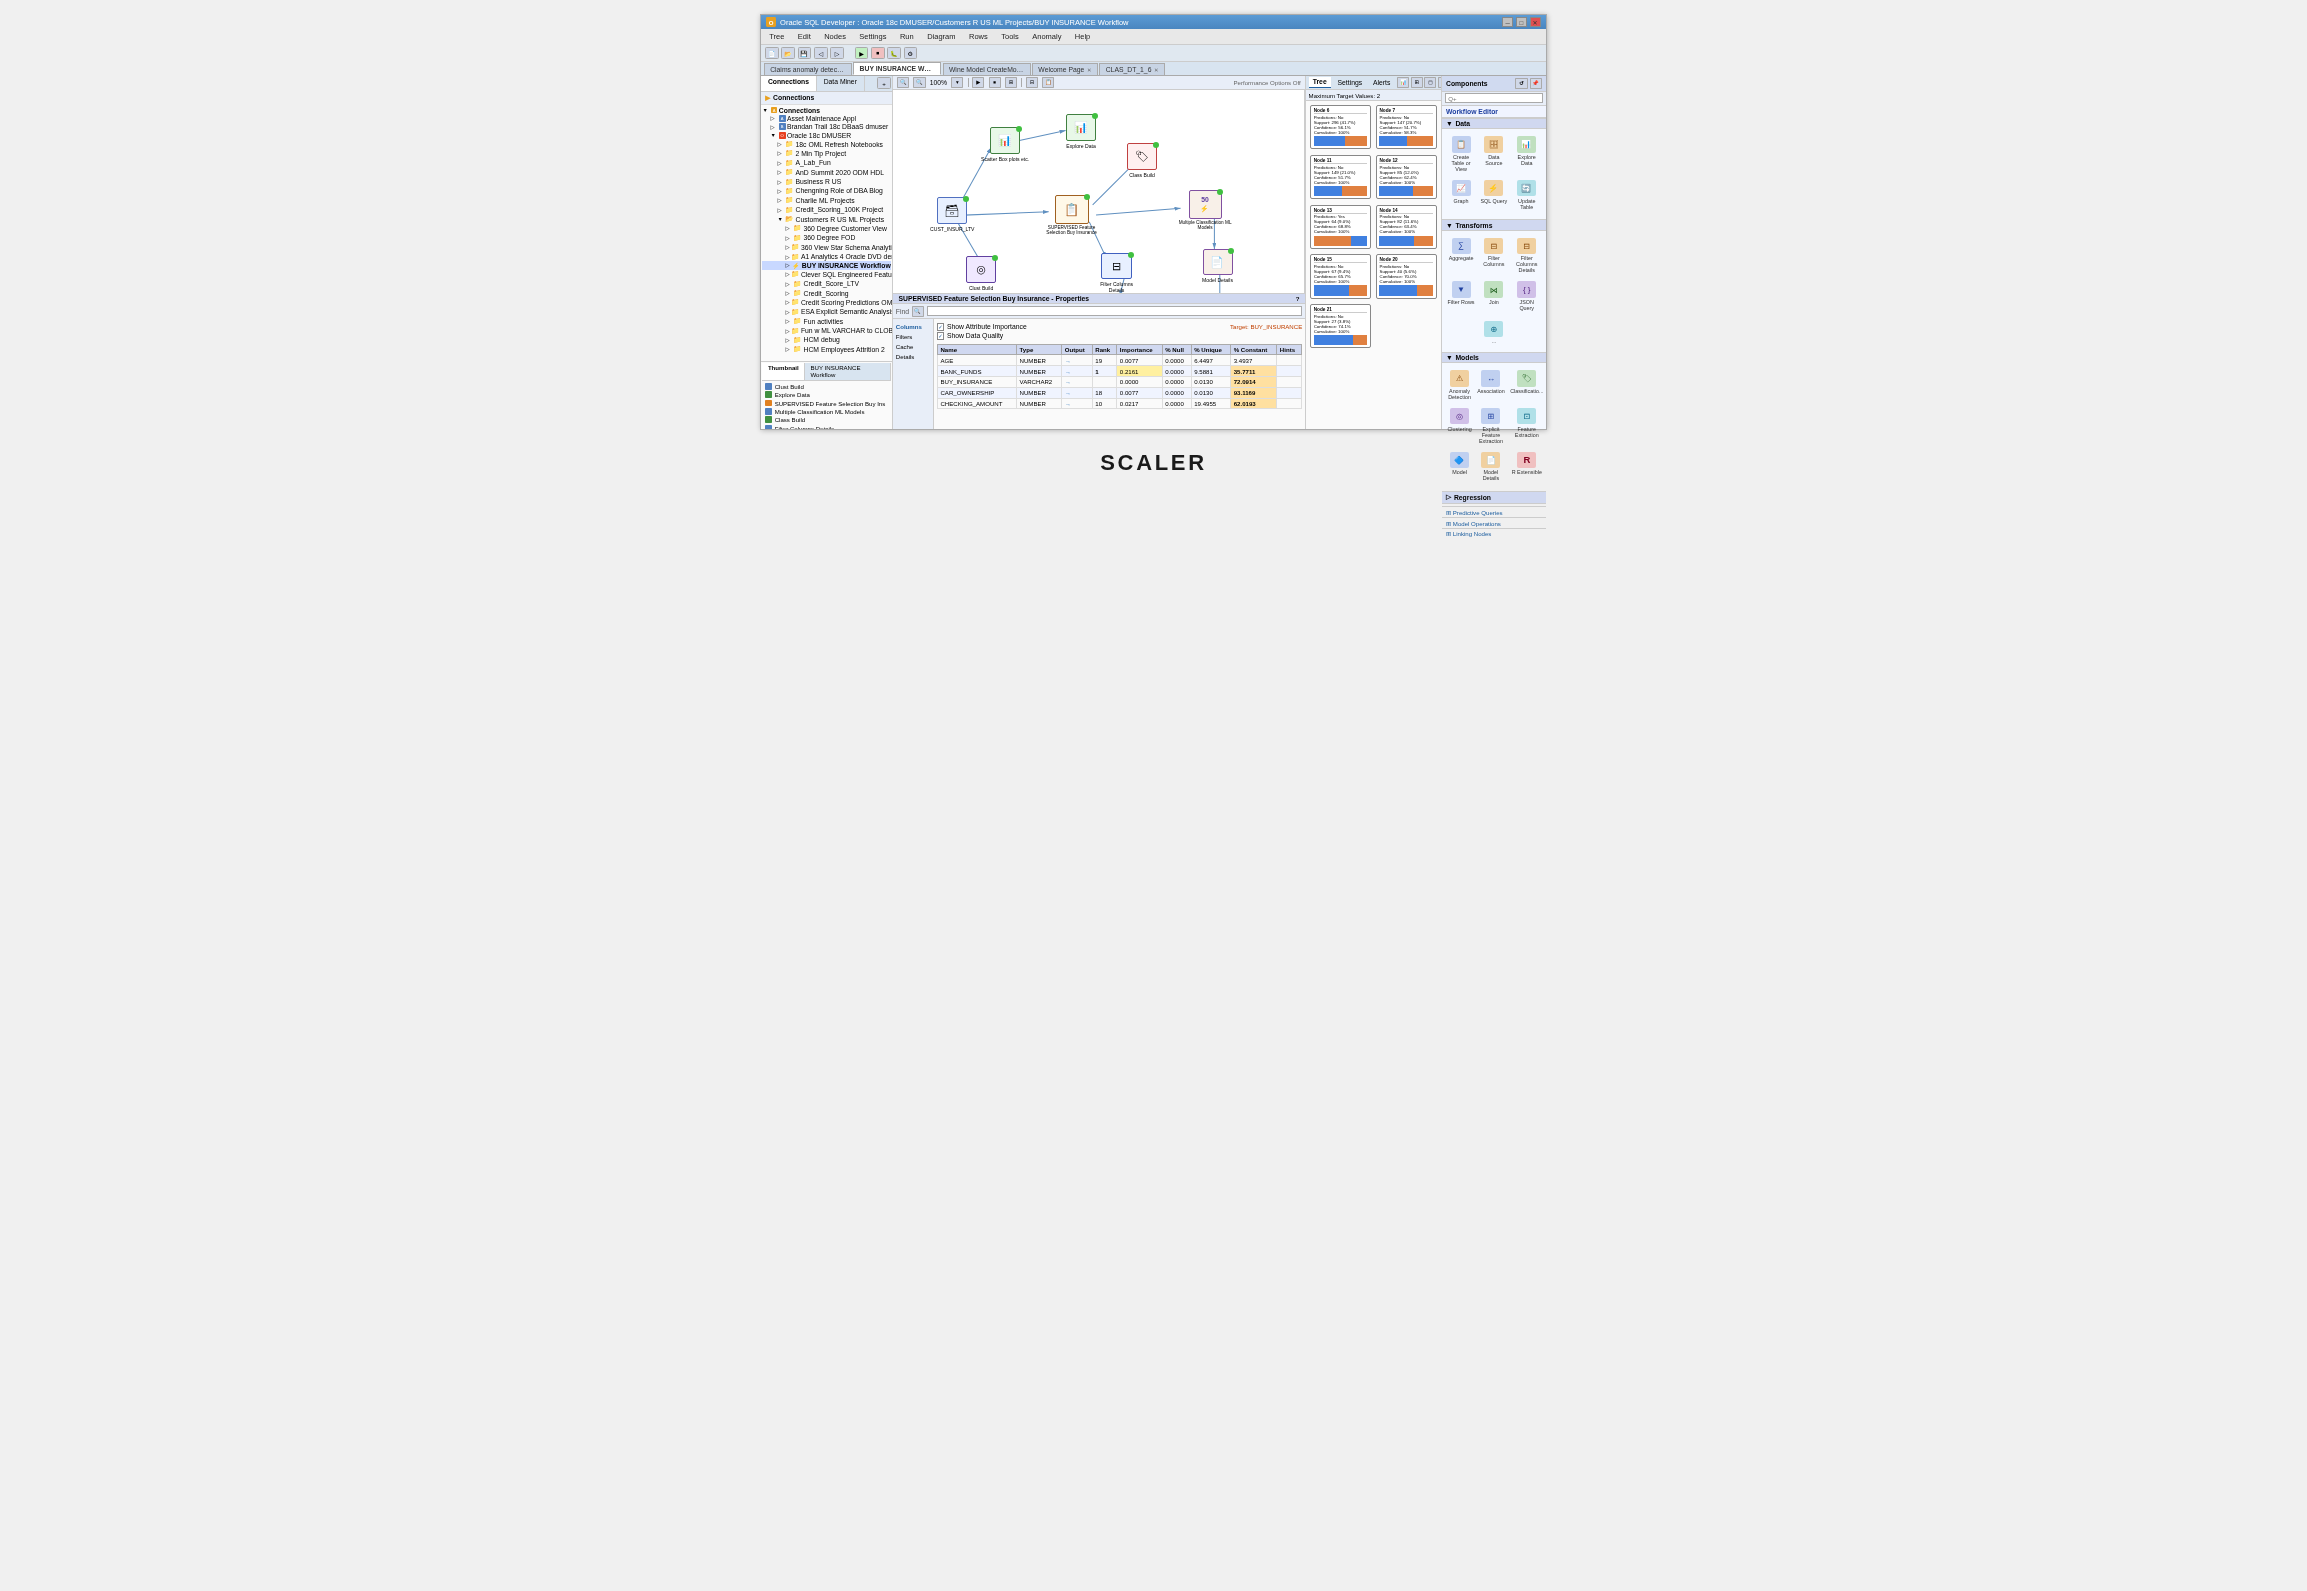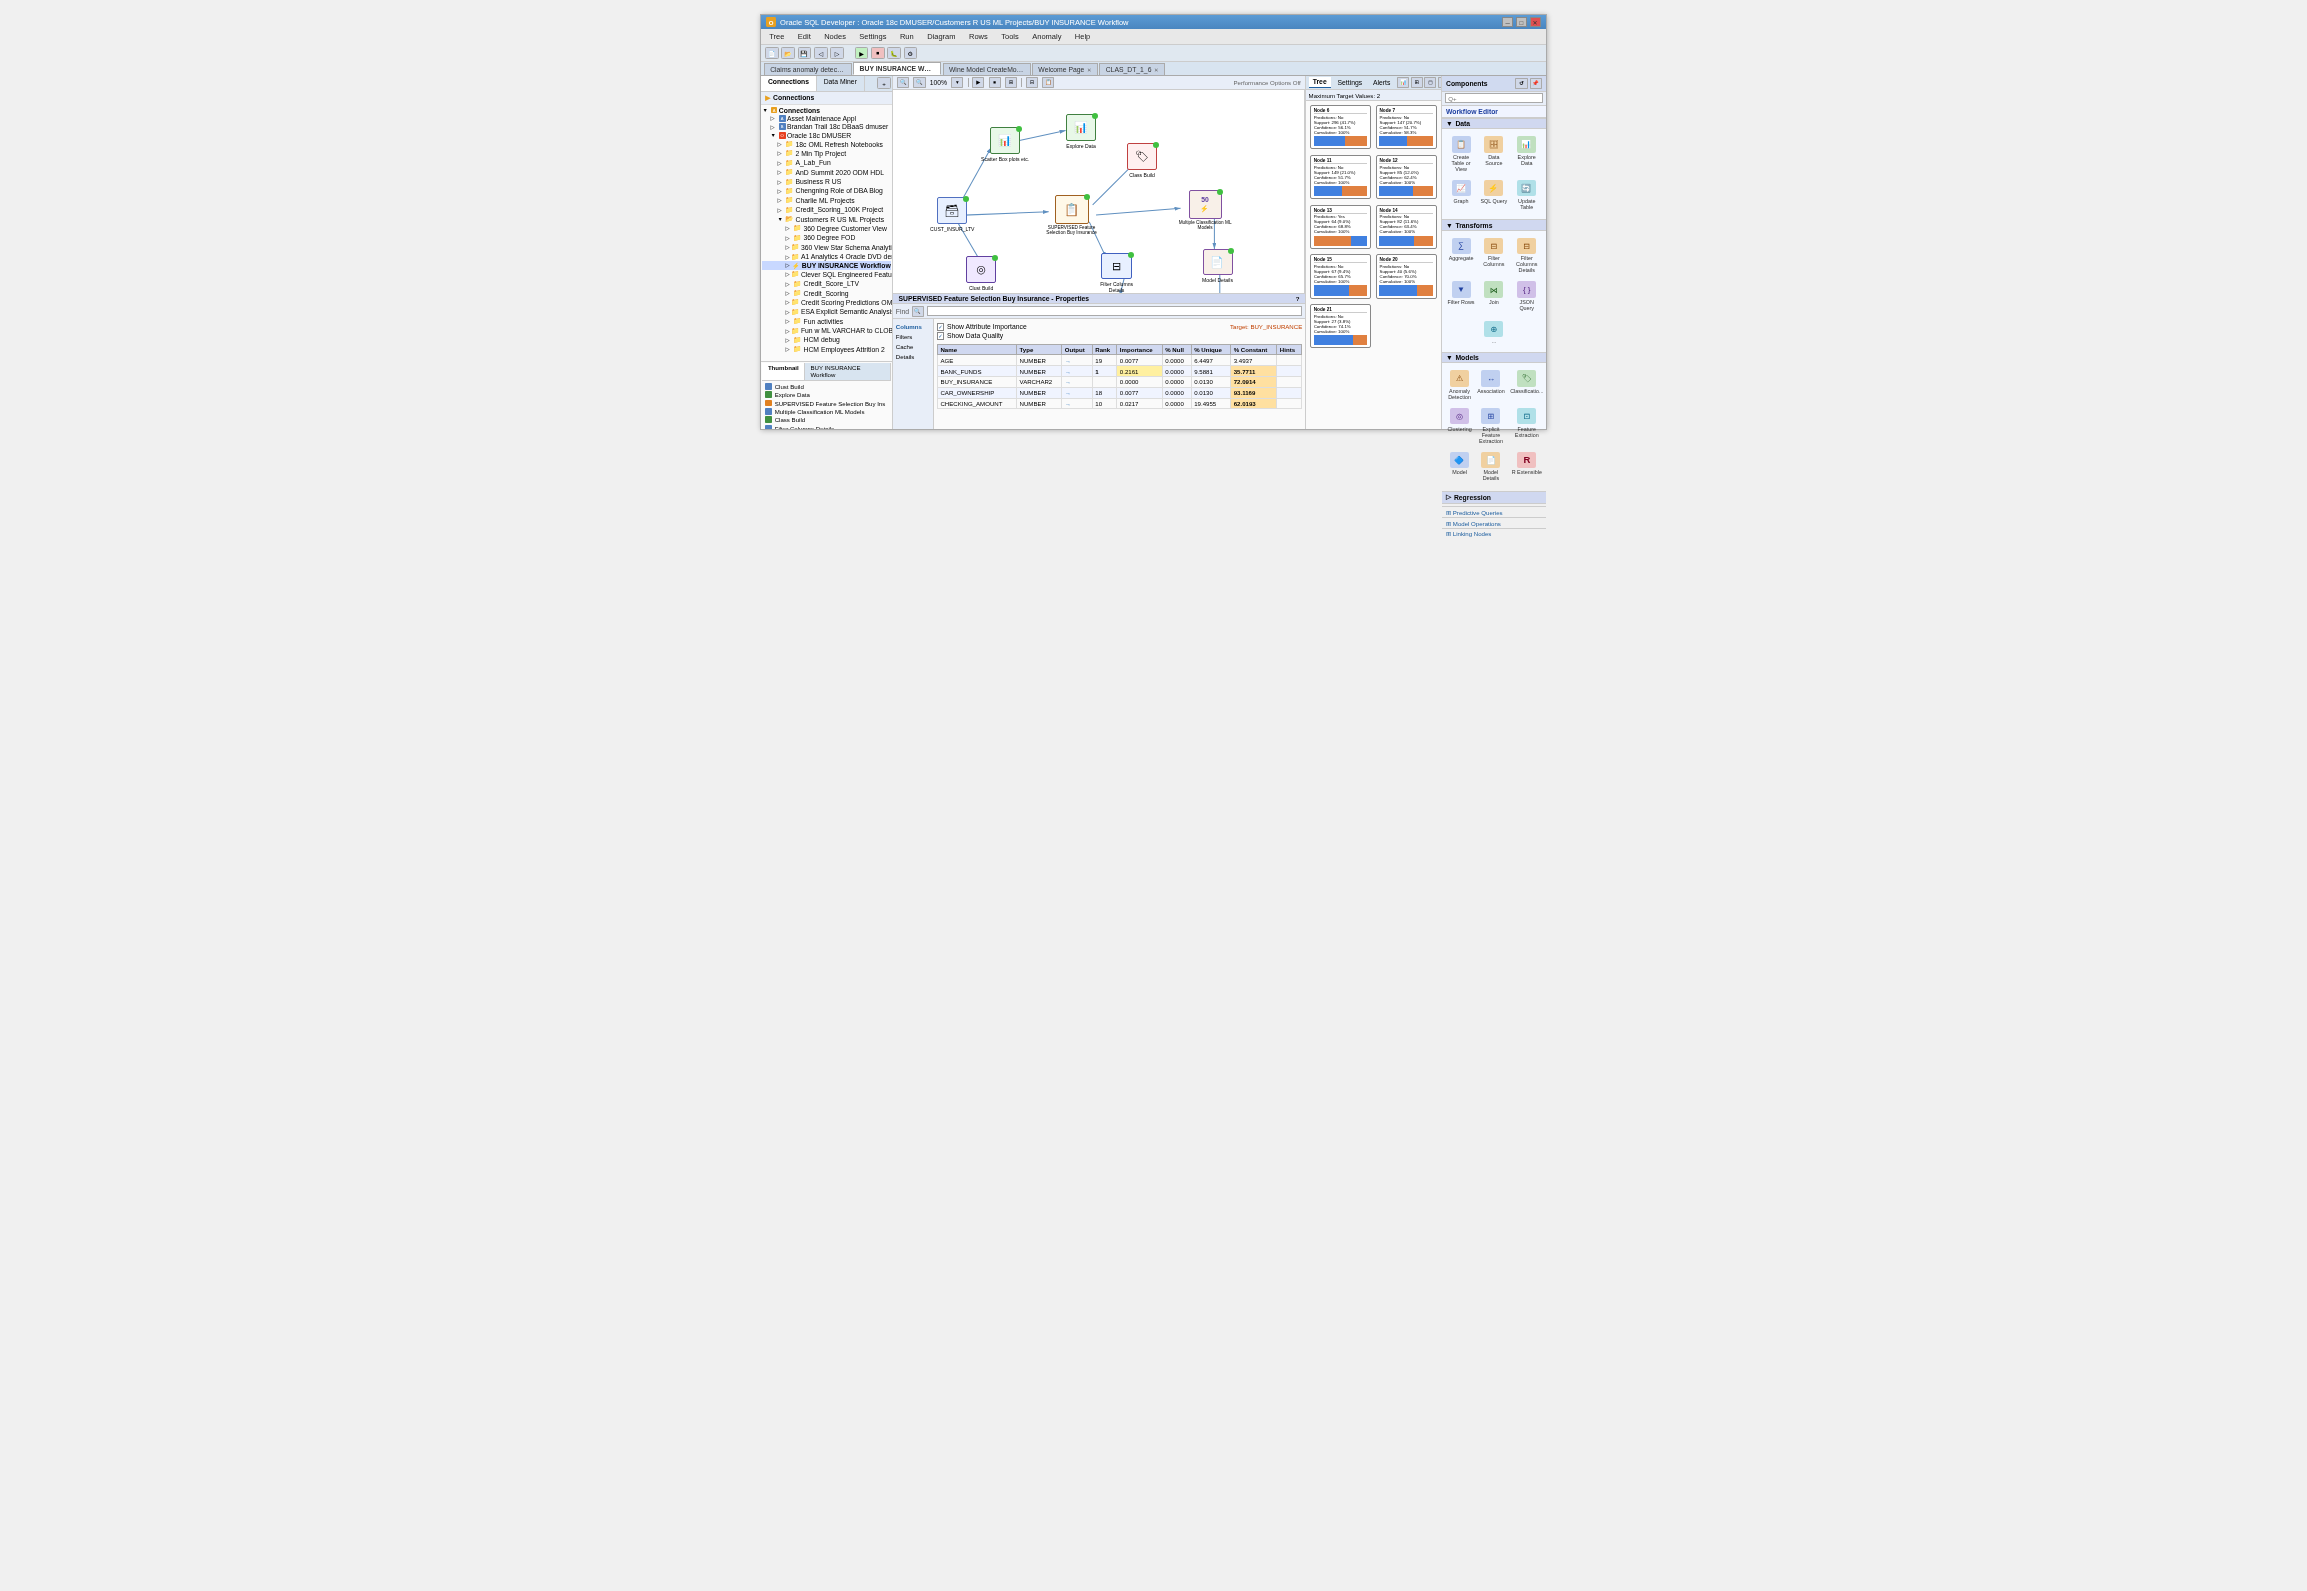--- a/index.html
+++ b/index.html
@@ -858,15 +858,16 @@
         <div style="padding:1.4px 4.1px;font-size:6.1px;cursor:pointer;color:#2060a0;border-top:0.7px solid #ccc;">⊞ Predictive Queries</div>
         <div style="padding:1.4px 4.1px;font-size:6.1px;cursor:pointer;color:#2060a0;border-top:0.7px solid #ccc;">⊞ Model Operations</div>
         <div style="padding:1.4px 4.1px;font-size:6.1px;cursor:pointer;color:#2060a0;border-top:0.7px solid #ccc;">⊞ Linking Nodes</div>
       </div>
 
     </div>
 
   </div>
 
   <div class="watermark">
+    <div class="watermark-scaler">SCALER</div>
   </div>
 </div>
 
 
 </body></html>

